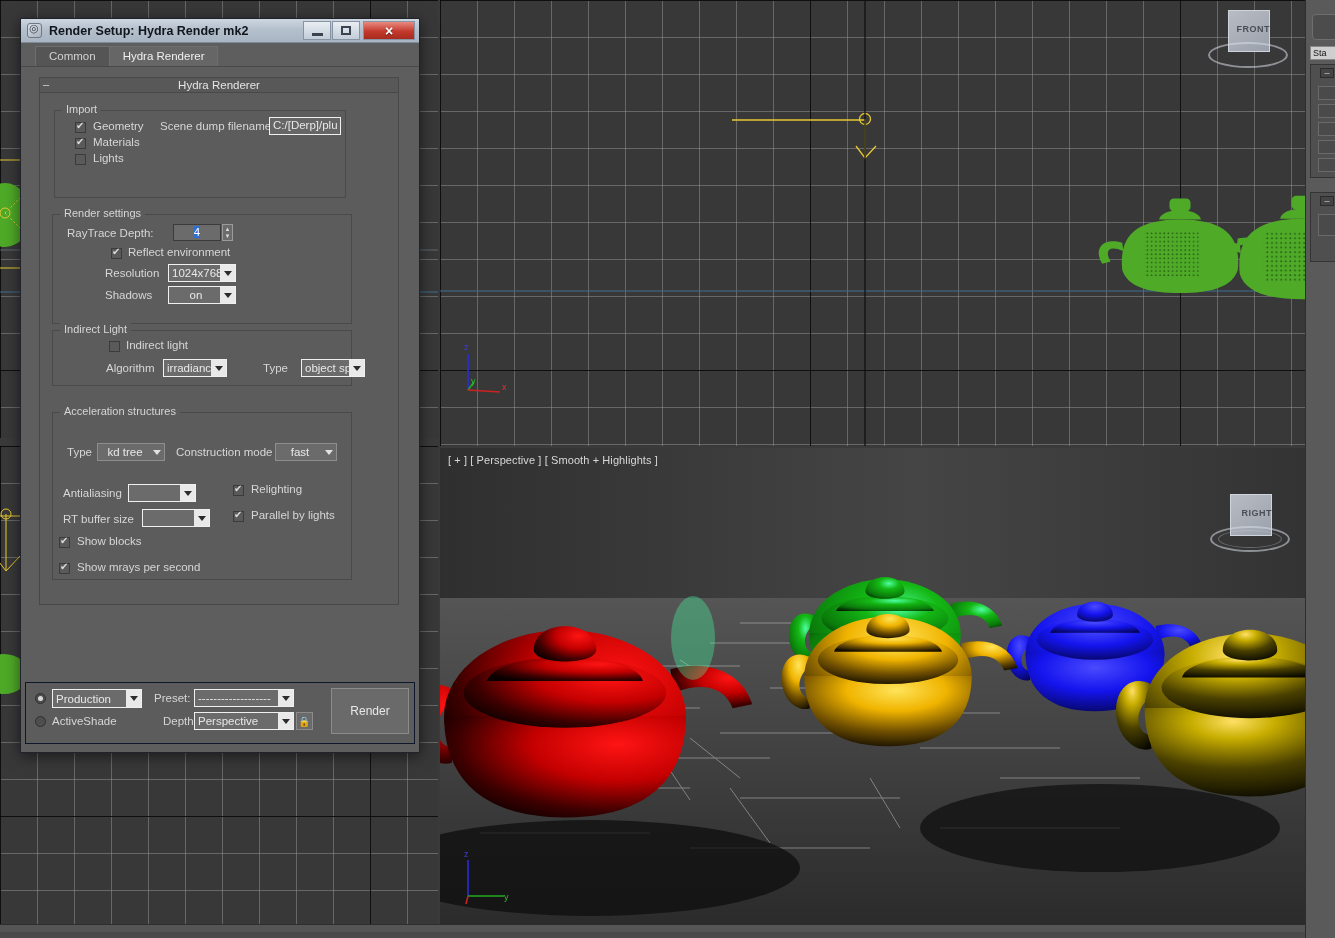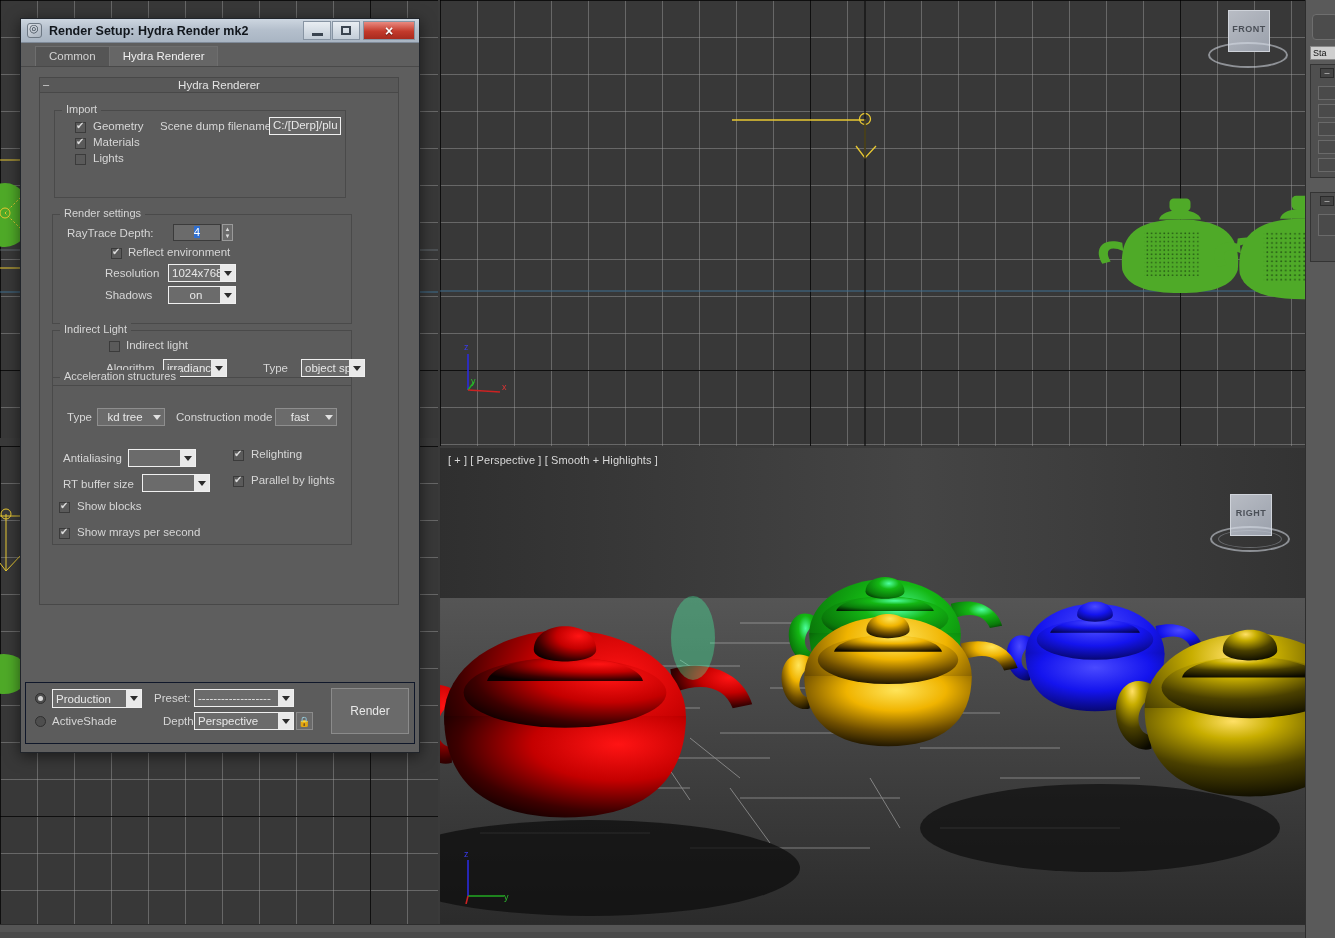--- a/index.html
+++ b/index.html
@@ -32,21 +32,21 @@
               font-size:11px; letter-spacing:.1px; white-space:nowrap; }
 
   
   .tripod { position:absolute; width:58px; height:58px; }
 
   
   .viewcube { position:absolute; width:76px; height:66px; }
   .vc-body { position:absolute; left:18px; top:6px; width:42px; height:42px;
              background:linear-gradient(145deg,#b8bcc4,#9aa0ab);
              border:1px solid #cfd3da; }
-  .vc-text { position:absolute; left:18px; top:20px; width:42px; text-align:center;
+  .vc-text { position:absolute; left:18px; top:20px; width:42px; text-align:right;
              font-size:9px; color:#4a4f57; letter-spacing:.5px; font-weight:bold; }
   .vc-ring { position:absolute; left:-2px; top:38px; width:80px; height:26px;
              border:2px solid rgba(215,220,230,.55); border-radius:50%; }
   .vc-ring2 { position:absolute; left:6px; top:42px; width:64px; height:18px;
               border:1px solid rgba(200,205,215,.35); border-radius:50%; }
 
   
   #cmd-panel { position:absolute; right:0; top:0; width:30px; height:938px;
                background:#5a5a5a; border-left:1px solid #2e2e2e; }
   .cp-btn { position:absolute; background:#4c4c4c; border:1px solid #6e6e6e; }
@@ -481,21 +481,21 @@
             <span class="txt">irradiance</span>
             <span class="arrow"></span>
           </div>
           <span class="lbl" style="left:210px; top:31px;">Type</span>
           <div class="combo" style="left:248px; top:28px; width:64px; height:18px;">
             <span class="txt">object spa</span>
             <span class="arrow"></span>
           </div>
         </div>
 
-        <div class="grp" style="left:12px; top:299px; width:300px; height:168px;">
+        <div class="grp" style="left:12px; top:334px; width:300px; height:168px;">
           <span class="grp-label">Acceleration structures</span>
 
           <span class="lbl" style="left:14px; top:33px;">Type</span>
           <div class="combo dark" style="left:44px; top:30px; width:68px; height:18px;">
             <span class="txt">kd tree</span>
             <span class="arrow"></span>
           </div>
 
           <span class="lbl" style="left:123px; top:33px;">Construction mode</span>
           <div class="combo dark" style="left:222px; top:30px; width:62px; height:18px;">

